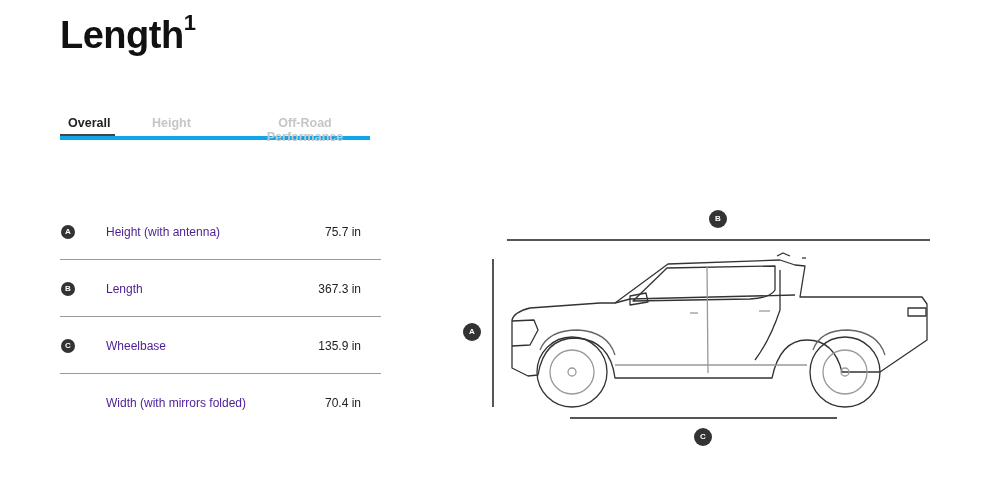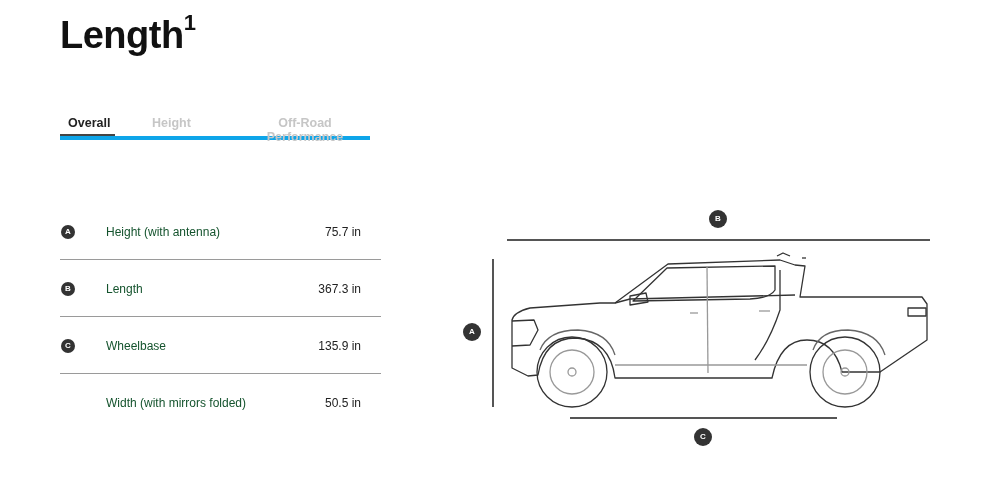--- a/index.html
+++ b/index.html
@@ -14,21 +14,21 @@
          background:none; border:none; padding:0; cursor:pointer;
          font-family:"Liberation Sans", sans-serif; }
   .tab.active { color:#222; }
   .tab-underline { position:absolute; left:0; top:18px; width:55px; height:2px; background:#444; }
   .spec-row { position:absolute; left:60px; width:321px; height:57px; }
   .spec-row .divider { position:absolute; left:0; right:0; bottom:0; height:1px; background:#9a9a9a; }
   .badge { position:absolute; left:1px; top:50%; transform:translateY(-50%);
            width:14px; height:14px; border-radius:50%; background:#333; color:#fff;
            font-size:8px; font-weight:700; text-align:center; line-height:14px; }
   .spec-label { position:absolute; left:46px; top:50%; transform:translateY(-50%);
-                font-size:12px; color:#14532d;text-align:center; }
+                font-size:12px; color:#4c1d95;text-align:center; }
   .spec-value { position:absolute; right:20px; top:50%; transform:translateY(-50%);
                 font-size:12px; color:#222; }
   .diagram { position:absolute; left:450px; top:200px; width:500px; height:250px; }
   .dim-badge { position:absolute; width:18px; height:18px; border-radius:50%; background:#333;
                color:#fff; font-size:8px; font-weight:700; text-align:center; line-height:18px; }
 </style>
 </head>
 <body>
 
 <h1 class="title"><span>Length</span><sup>1</sup></h1>
@@ -53,21 +53,21 @@
   <div class="divider"></div>
 </div>
 <div class="spec-row" style="top:317px">
   <span class="badge">C</span>
   <span class="spec-label">Wheelbase</span>
   <span class="spec-value">135.9 in</span>
   <div class="divider"></div>
 </div>
 <div class="spec-row" style="top:374px">
   <span class="spec-label">Width (with mirrors folded)</span>
-  <span class="spec-value">50.5 in</span>
+  <span class="spec-value">70.4 in</span>
 </div>
 
 <div class="diagram">
   <span class="dim-badge" style="left:259px;top:10px">B</span>
   <span class="dim-badge" style="left:13px;top:123px">A</span>
   <span class="dim-badge" style="left:244px;top:228px">C</span>
   <svg width="500" height="250" viewBox="0 0 500 250">
     <line x1="57" y1="40" x2="480" y2="40" stroke="#555" stroke-width="2"></line>
     <line x1="43" y1="59" x2="43" y2="207" stroke="#555" stroke-width="2"></line>
     <line x1="120" y1="218" x2="387" y2="218" stroke="#555" stroke-width="2"></line>

